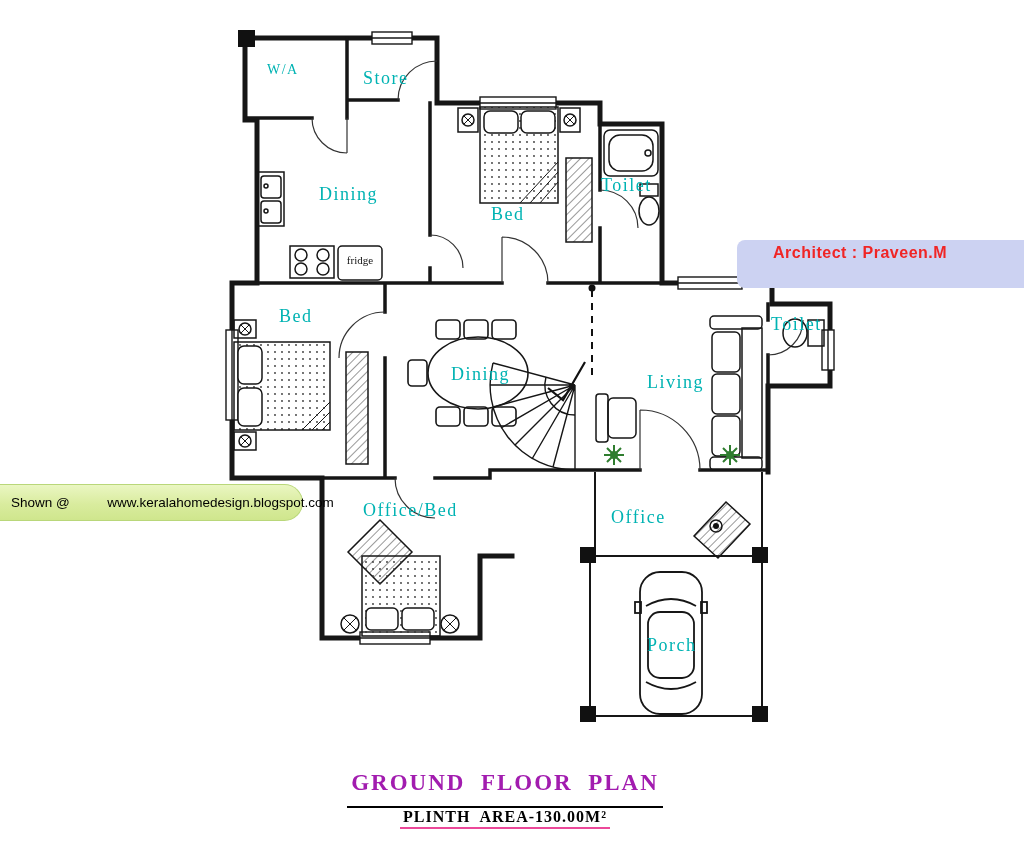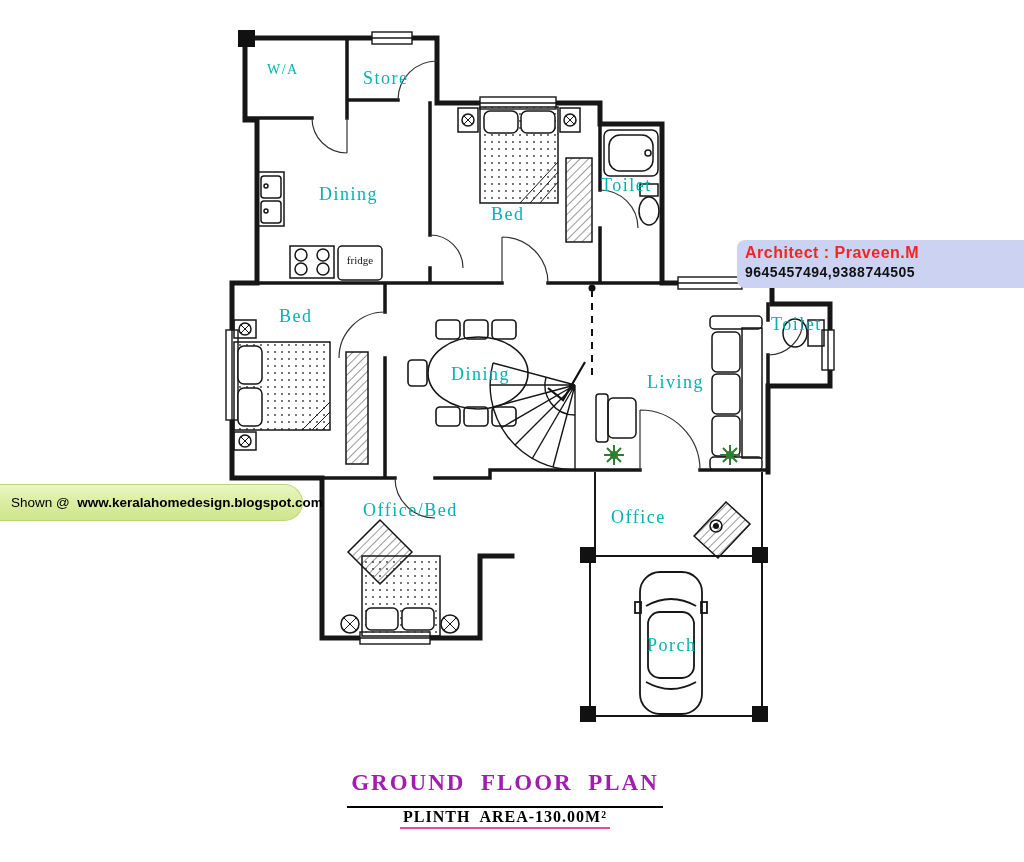--- a/index.html
+++ b/index.html
@@ -17,33 +17,34 @@
     position:absolute;z-index:1;color:#111;text-align:center;
     font-family:"Liberation Serif",serif;font-size:11px;
   }
   #architect-banner{
     position:absolute;z-index:2;left:737px;top:240px;width:287px;height:48px;
     background:#ccd2f2;border-radius:8px 0 0 8px;padding:3px 0 0 8px;box-sizing:border-box;
   }
   #architect-banner .title{
     color:#f02525;font-size:16px;font-weight:bold;letter-spacing:0.5px;line-height:20px;
     font-family:"Liberation Sans",sans-serif;
+    margin-left:28px;
   }
   #architect-banner .phone{
     color:#111;font-size:14px;font-weight:bold;letter-spacing:0.5px;line-height:19px;
     font-family:"Liberation Sans",sans-serif;
   }
   #watermark-pill{
     position:absolute;z-index:2;left:0;top:484px;height:37px;width:303px;
     background:linear-gradient(#eaf6c2,#d9ec9e 55%,#cfe68d);
     border:1px solid #b9d77a;border-left:none;border-radius:0 19px 19px 0;
     display:flex;align-items:center;box-sizing:border-box;padding-left:11px;
     font-size:13.5px;color:#000;white-space:pre;
   }
-  #watermark-pill .url{font-weight:bold;}
+  #watermark-pill .url{font-weight:normal;margin-left:30px;}
   #footer-title{
     position:absolute;z-index:1;left:0;top:770px;width:1010px;text-align:center;
   }
   #footer-title span{
     font-family:"Liberation Serif",serif;font-weight:bold;font-size:23px;
     letter-spacing:2px;white-space:pre;color:#a21caf;
     border-bottom:2.5px solid #000;padding:0 4px 11px 4px;
   }
   #footer-subtitle{
     position:absolute;z-index:1;left:0;top:808px;width:1010px;text-align:center;
@@ -252,21 +253,20 @@
 <div class="plan-label" style="left:647px;top:372px;">Living</div>
 <div class="plan-label" style="left:771px;top:314px;">Toilet</div>
 <div class="plan-label" style="left:363px;top:500px;">Office/Bed</div>
 <div class="plan-label" style="left:611px;top:507px;">Office</div>
 <div class="plan-label" style="left:647px;top:635px;">Porch</div>
 
 <div class="appliance-label" style="left:338px;top:254px;width:44px;">fridge</div>
 
 <div id="architect-banner">
   <div class="title">Architect : Praveen.M</div>
-  <div class="phone">9645457494,9388744505</div>
 </div>
 
 <div id="watermark-pill">
   <span>Shown @  </span><span class="url">www.keralahomedesign.blogspot.com</span>
 </div>
 
 <div id="footer-title">
   <span>GROUND  FLOOR  PLAN</span>
 </div>
 <div id="footer-subtitle">

